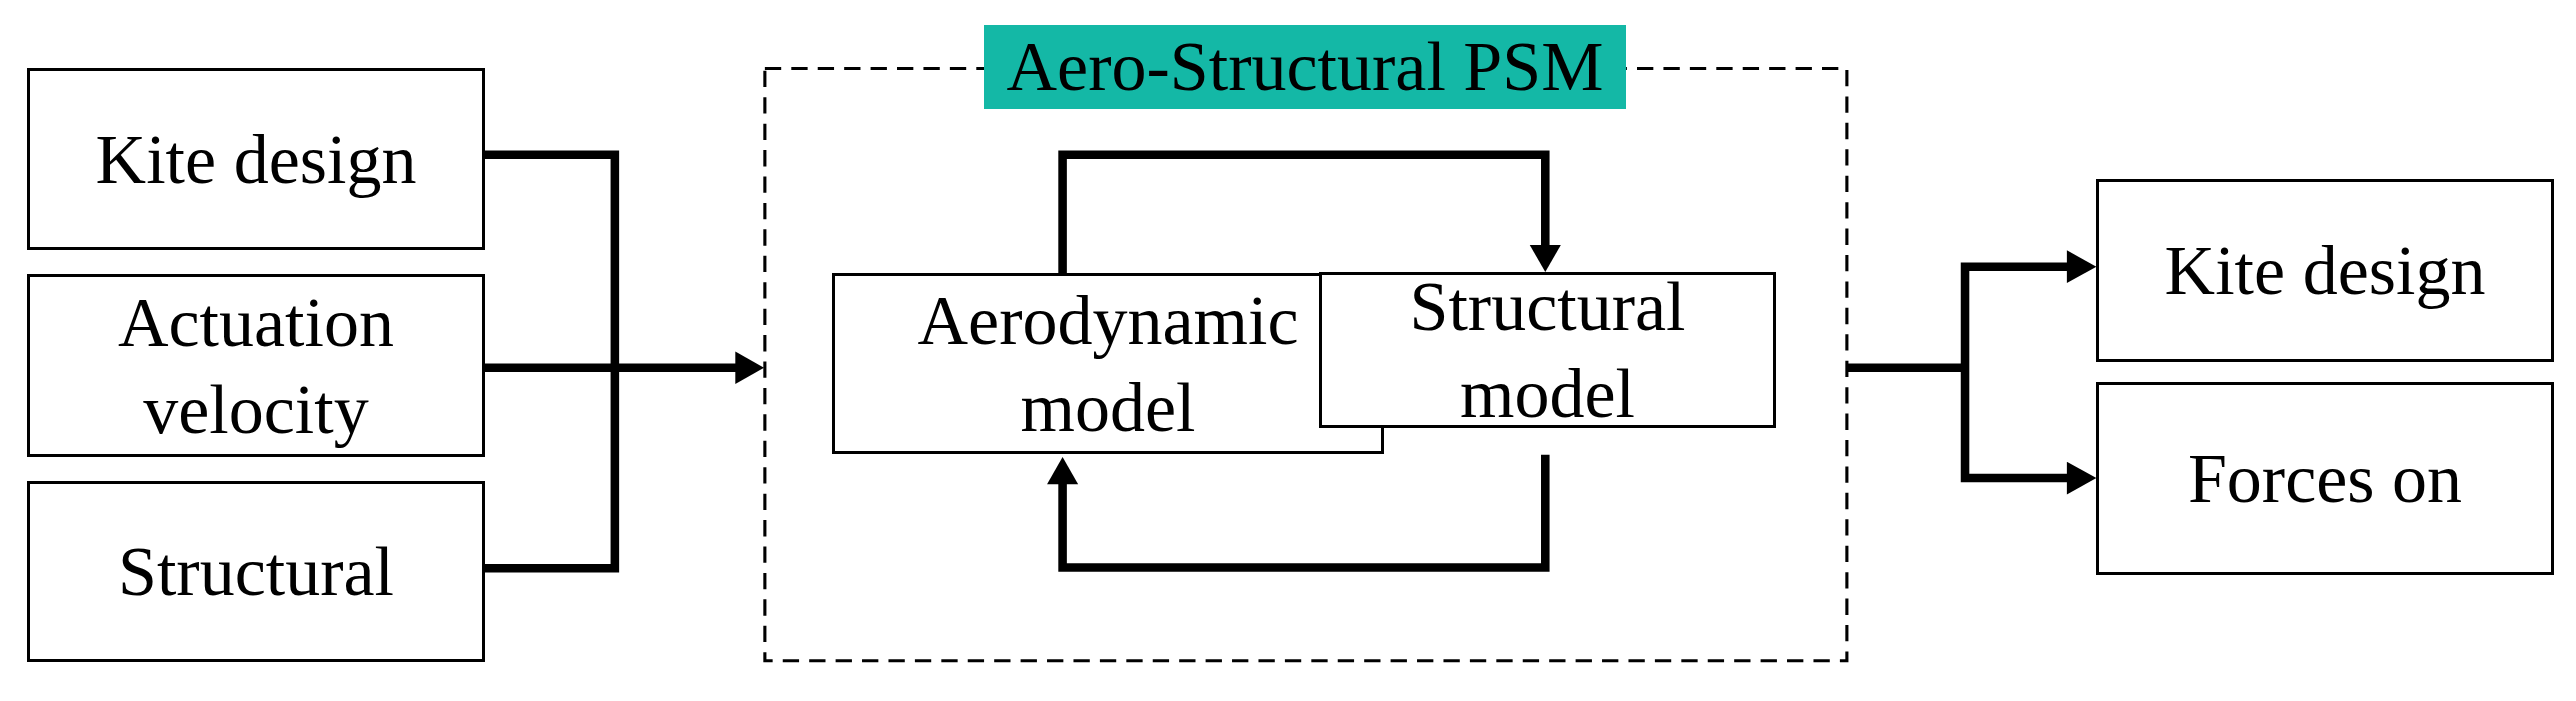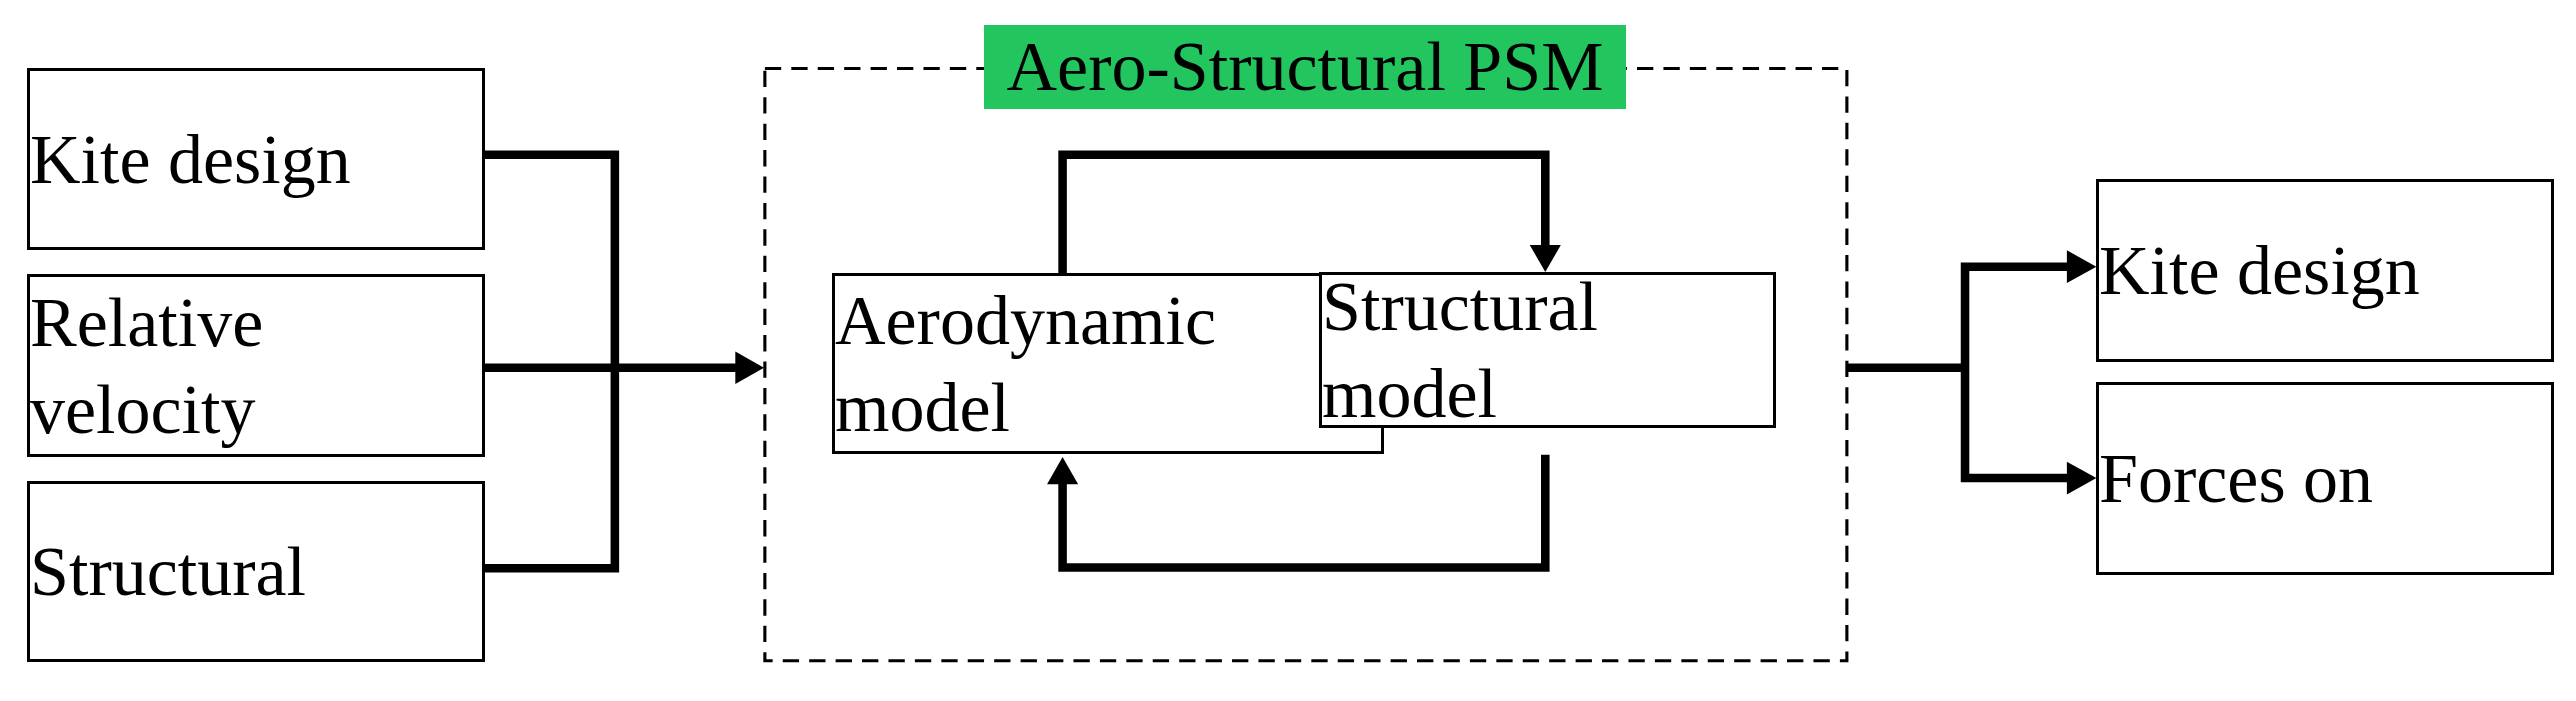--- a/index.html
+++ b/index.html
@@ -12,21 +12,21 @@
     color: #000000;
     overflow: hidden;
   }
   .box {
     position: absolute;
     box-sizing: border-box;
     border: 3.1px solid #000000;
     background: #ffffff;
     display: flex;
     flex-direction: column;
-    align-items: flex-start;
+    align-items: center;
     justify-content: center;
     text-align: center;
     font-size: 70px;
     line-height: 87px;
     z-index: 1;
     white-space: nowrap;
   }
   .arrows {
     position: absolute;
     left: 0; top: 0;
@@ -48,21 +48,21 @@
     left: 763px;
     top: 67px;
     width: 1084px;
     height: 0;
     text-align: center;
     z-index: 3;
   }
   .psm-title-wrap span {
     display: inline-block;
     transform: translateY(-50%);
-    background: #22c55e;
+    background: #14b8a6;
     padding: 0 23px;
     font-size: 70px;
     line-height: 84px;
     white-space: nowrap;
   }
   
   .b-kite-design        { left: 27px;   top: 68px;  width: 458px; height: 182px; }
   .b-relative-velocity  { left: 27px;   top: 274px; width: 458px; height: 183px; }
   .b-actuation-setting  { left: 27px;   top: 481px; width: 458px; height: 181px; }
   .b-aerodynamic-model  { left: 832px; top: 273px; width: 552px; height: 181px; }
@@ -73,21 +73,21 @@
 </head>
 <body>
 
 <div class="canvas">
 
   <div class="box b-kite-design">
     <span>Kite design</span>
     <span></span>
   </div>
   <div class="box b-relative-velocity">
-    <span>Relative</span>
+    <span>Actuation</span>
     <span>velocity</span>
   </div>
   <div class="box b-actuation-setting">
     <span>Structural</span>
   </div>
 
   <div class="box b-aerodynamic-model">
     <span>Aerodynamic</span>
     <span>model</span>
   </div>

